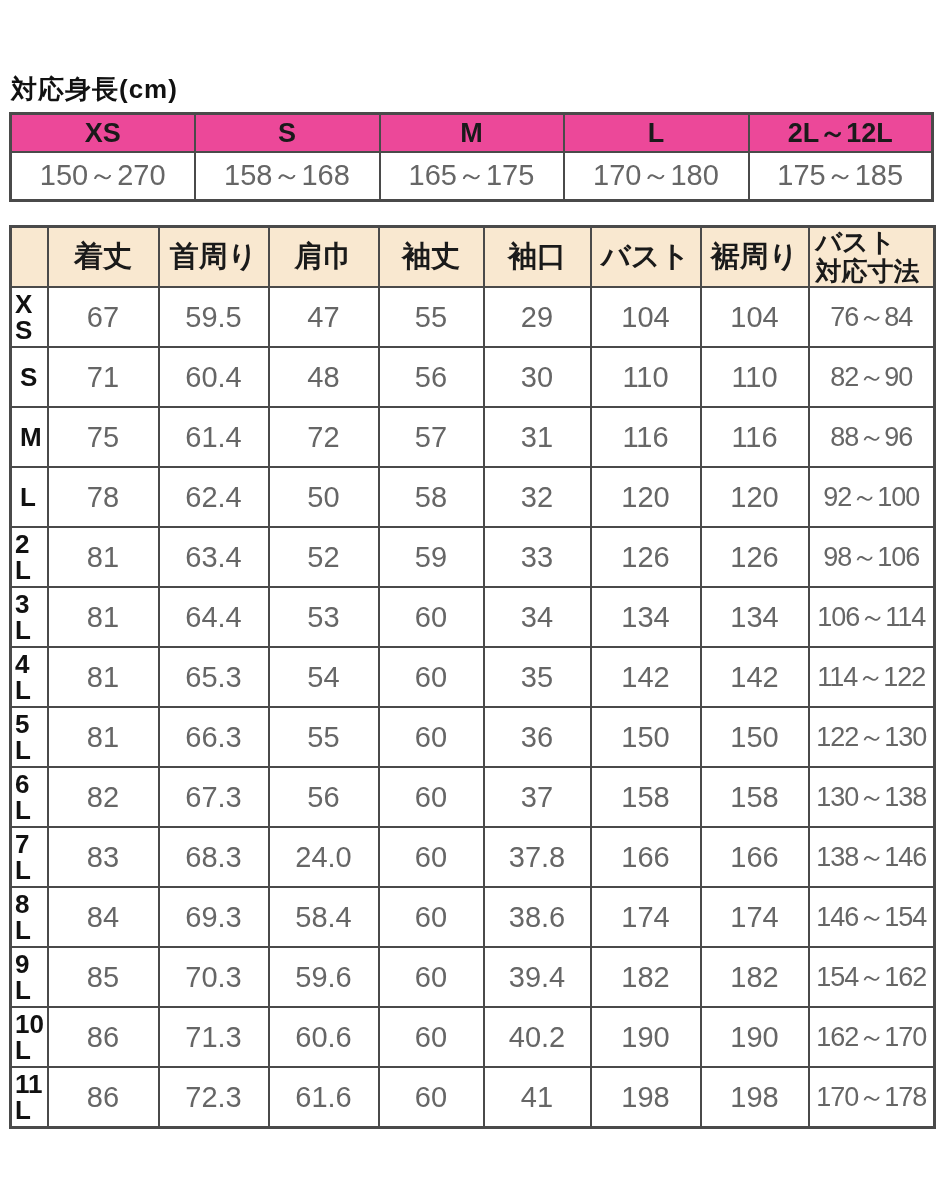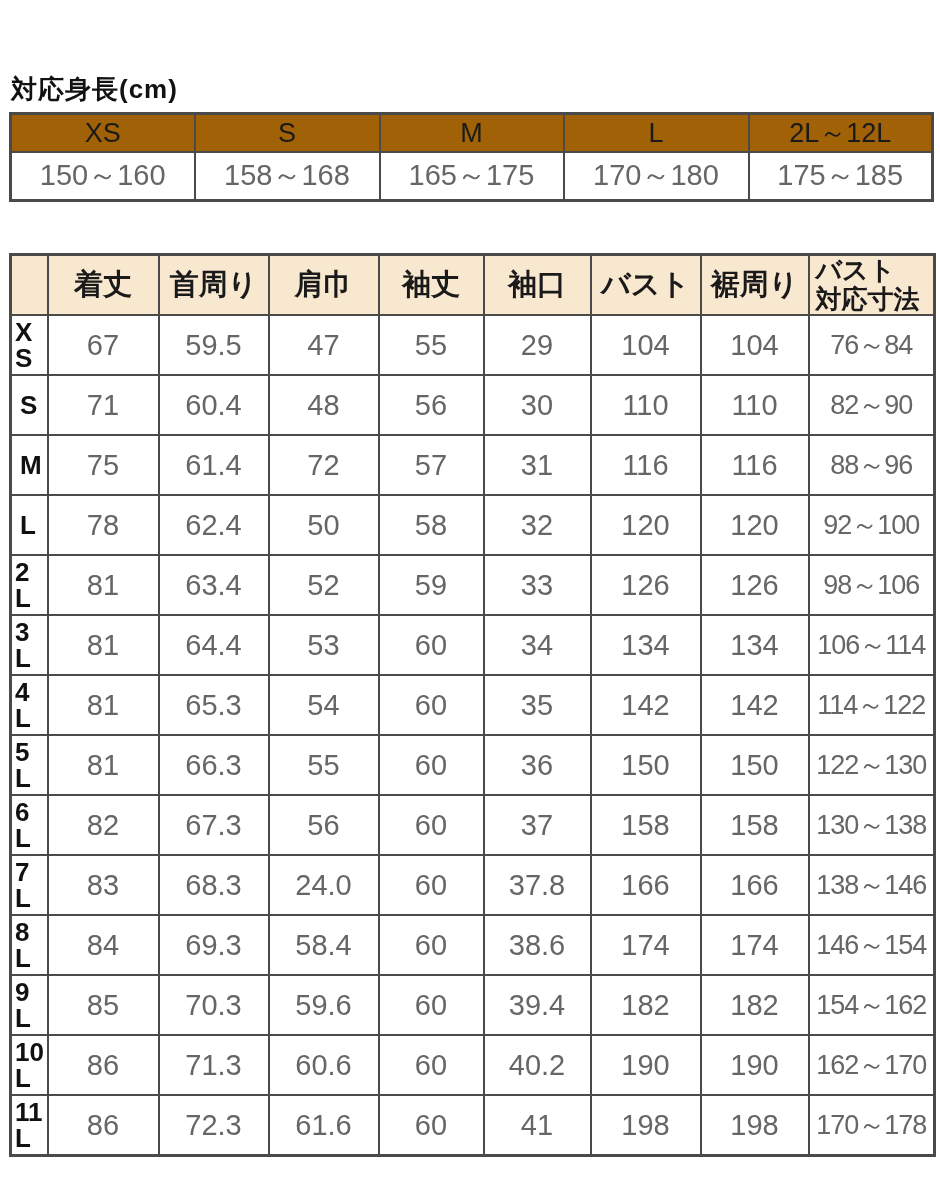--- a/index.html
+++ b/index.html
@@ -55,39 +55,38 @@
     padding: 0;
   }
   
   .height-table {
     left: 9px;
     top: 112px;
     width: 922px;
     border: 3px solid #4a4a4a;
   }
   .height-table th {
-    background: #a16207;
+    background: #ec4899;
     height: 34px;
     font-size: 27px;
-    font-weight: normal;
+    font-weight: bold;
     color: #1a1a1a;
   }
   .height-table td {
     background: #ffffff;
     height: 46px;
     font-size: 29px;
     color: #666666;
   }
   
   .size-table {
     left: 9px;
     top: 225px;
     width: 924px;
     border: 3px solid #4a4a4a;
-    margin-top: 28px;
   }
   .size-table th {
     background: #f9e8d0;
     height: 56px;
     font-size: 29px;
     font-weight: 600;
     color: #1a1a1a;
   }
   .size-table th.th-last {
     text-align: left;
@@ -134,21 +133,21 @@
     </colgroup>
     <tbody>
       <tr>
         <th>XS</th>
         <th>S</th>
         <th>M</th>
         <th>L</th>
         <th>2L～12L</th>
       </tr>
       <tr>
-        <td>150～160</td>
+        <td>150～270</td>
         <td>158～168</td>
         <td>165～175</td>
         <td>170～180</td>
         <td>175～185</td>
       </tr>
     </tbody>
   </table>
 
   <table class="size-table">
     <colgroup>

